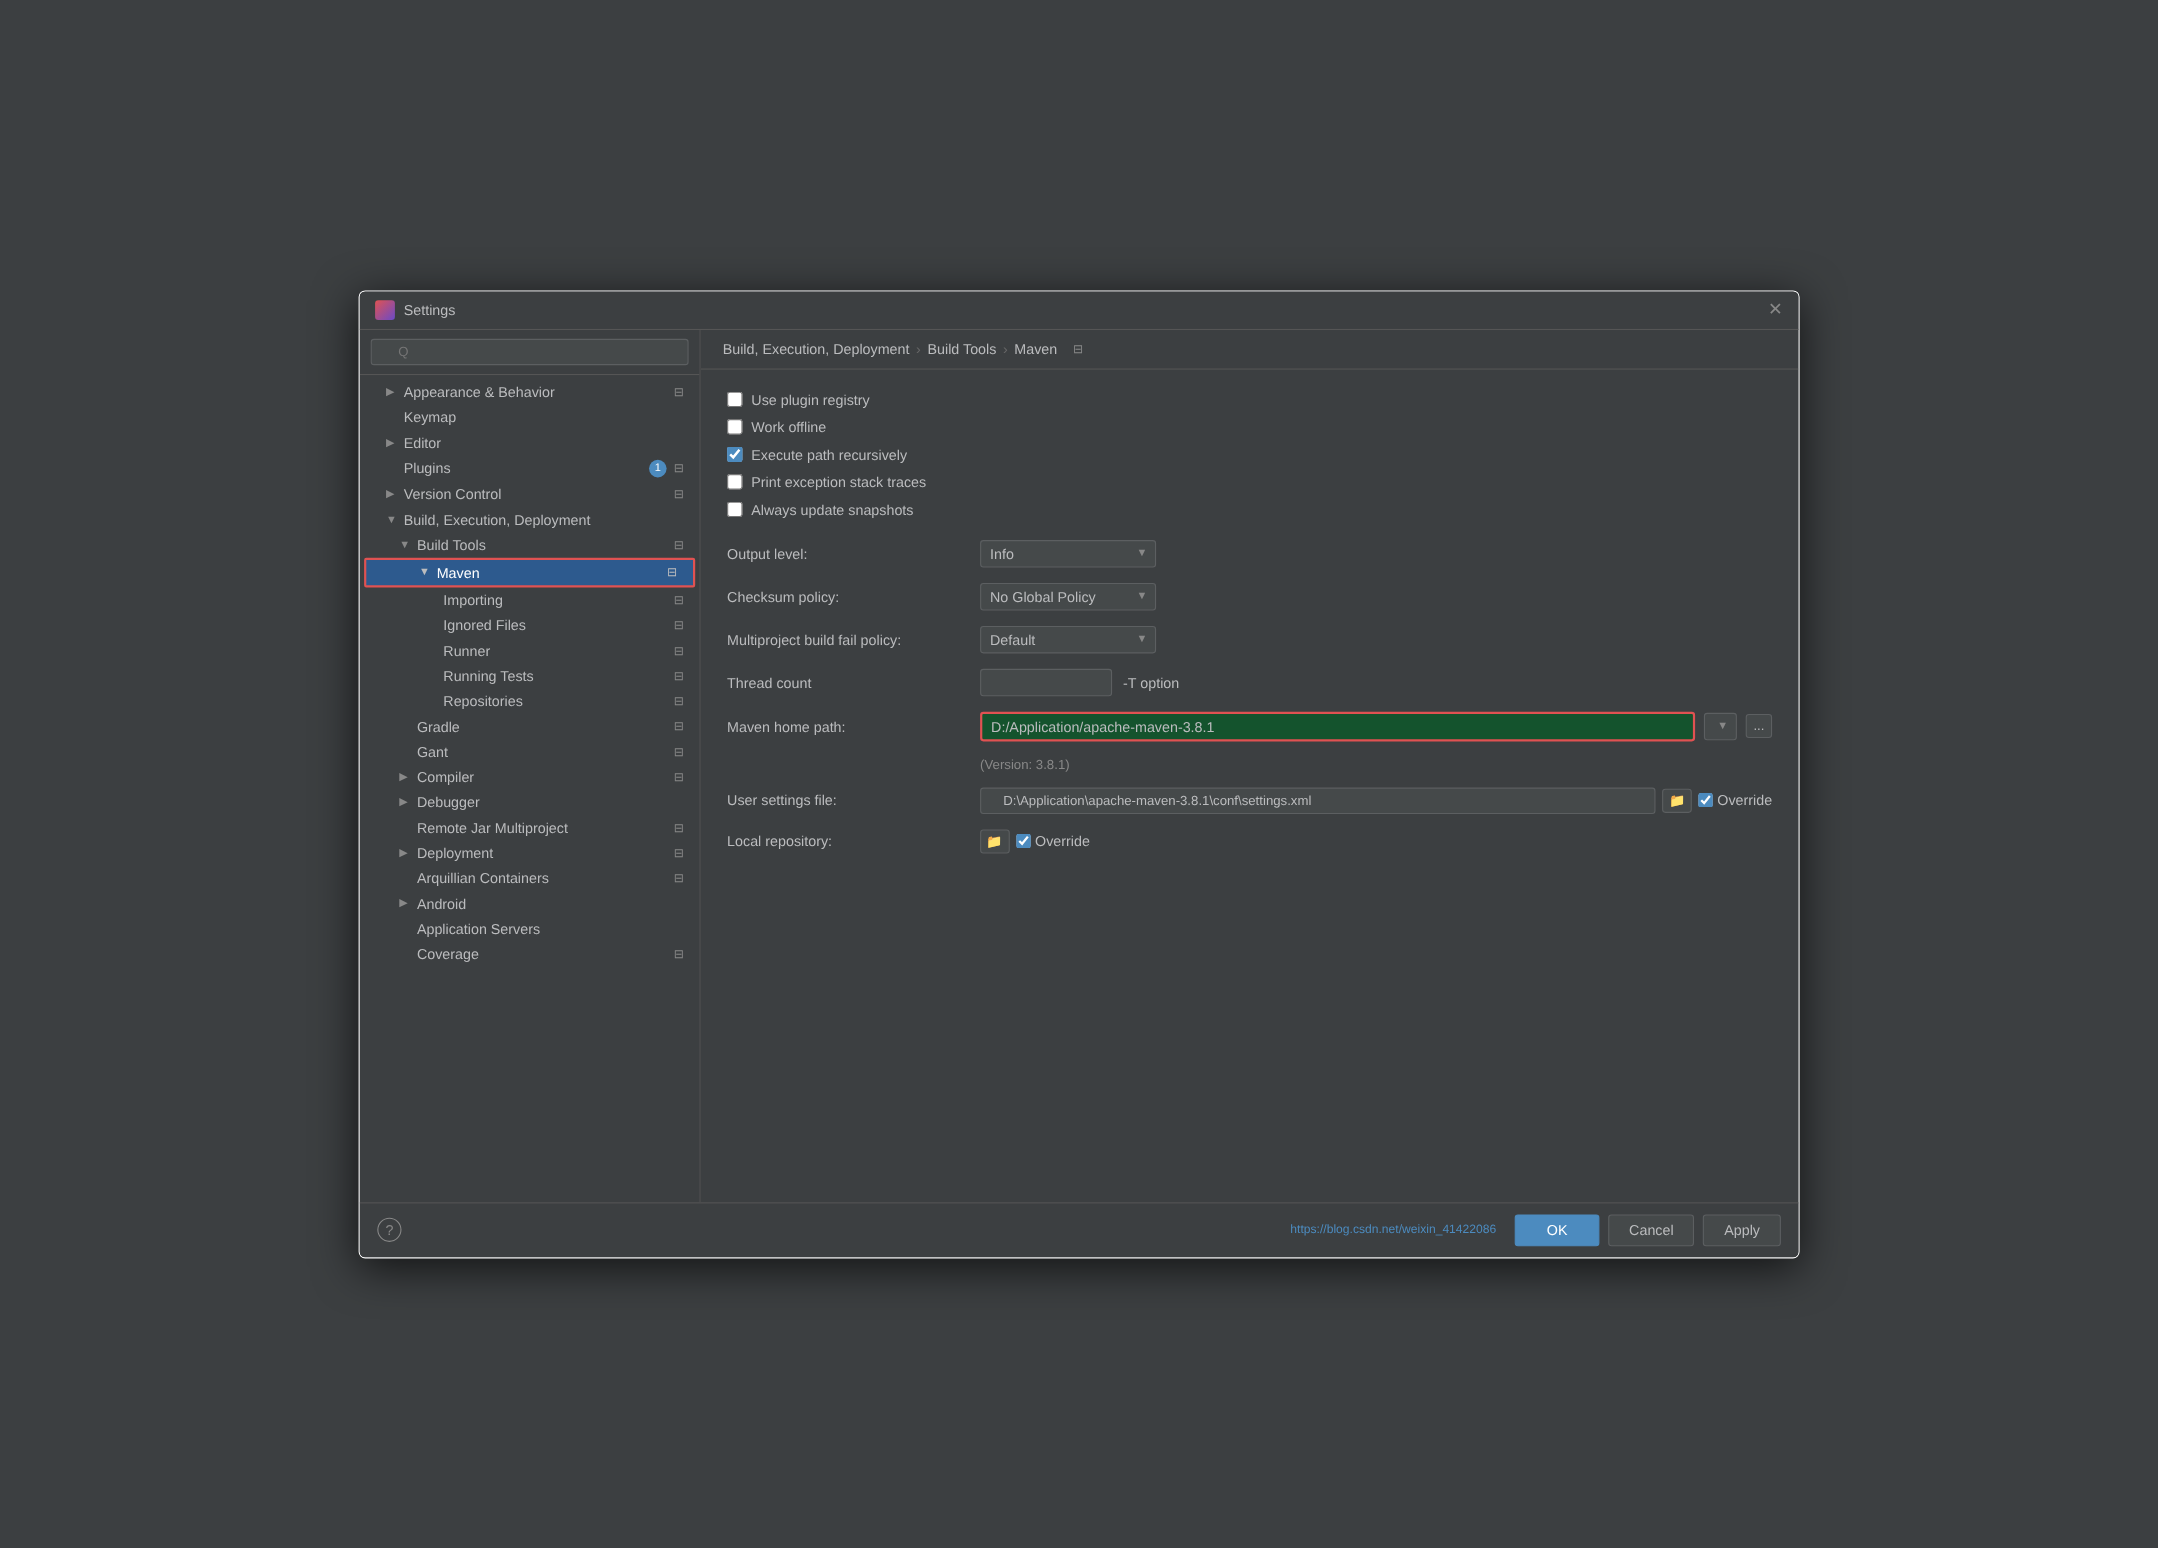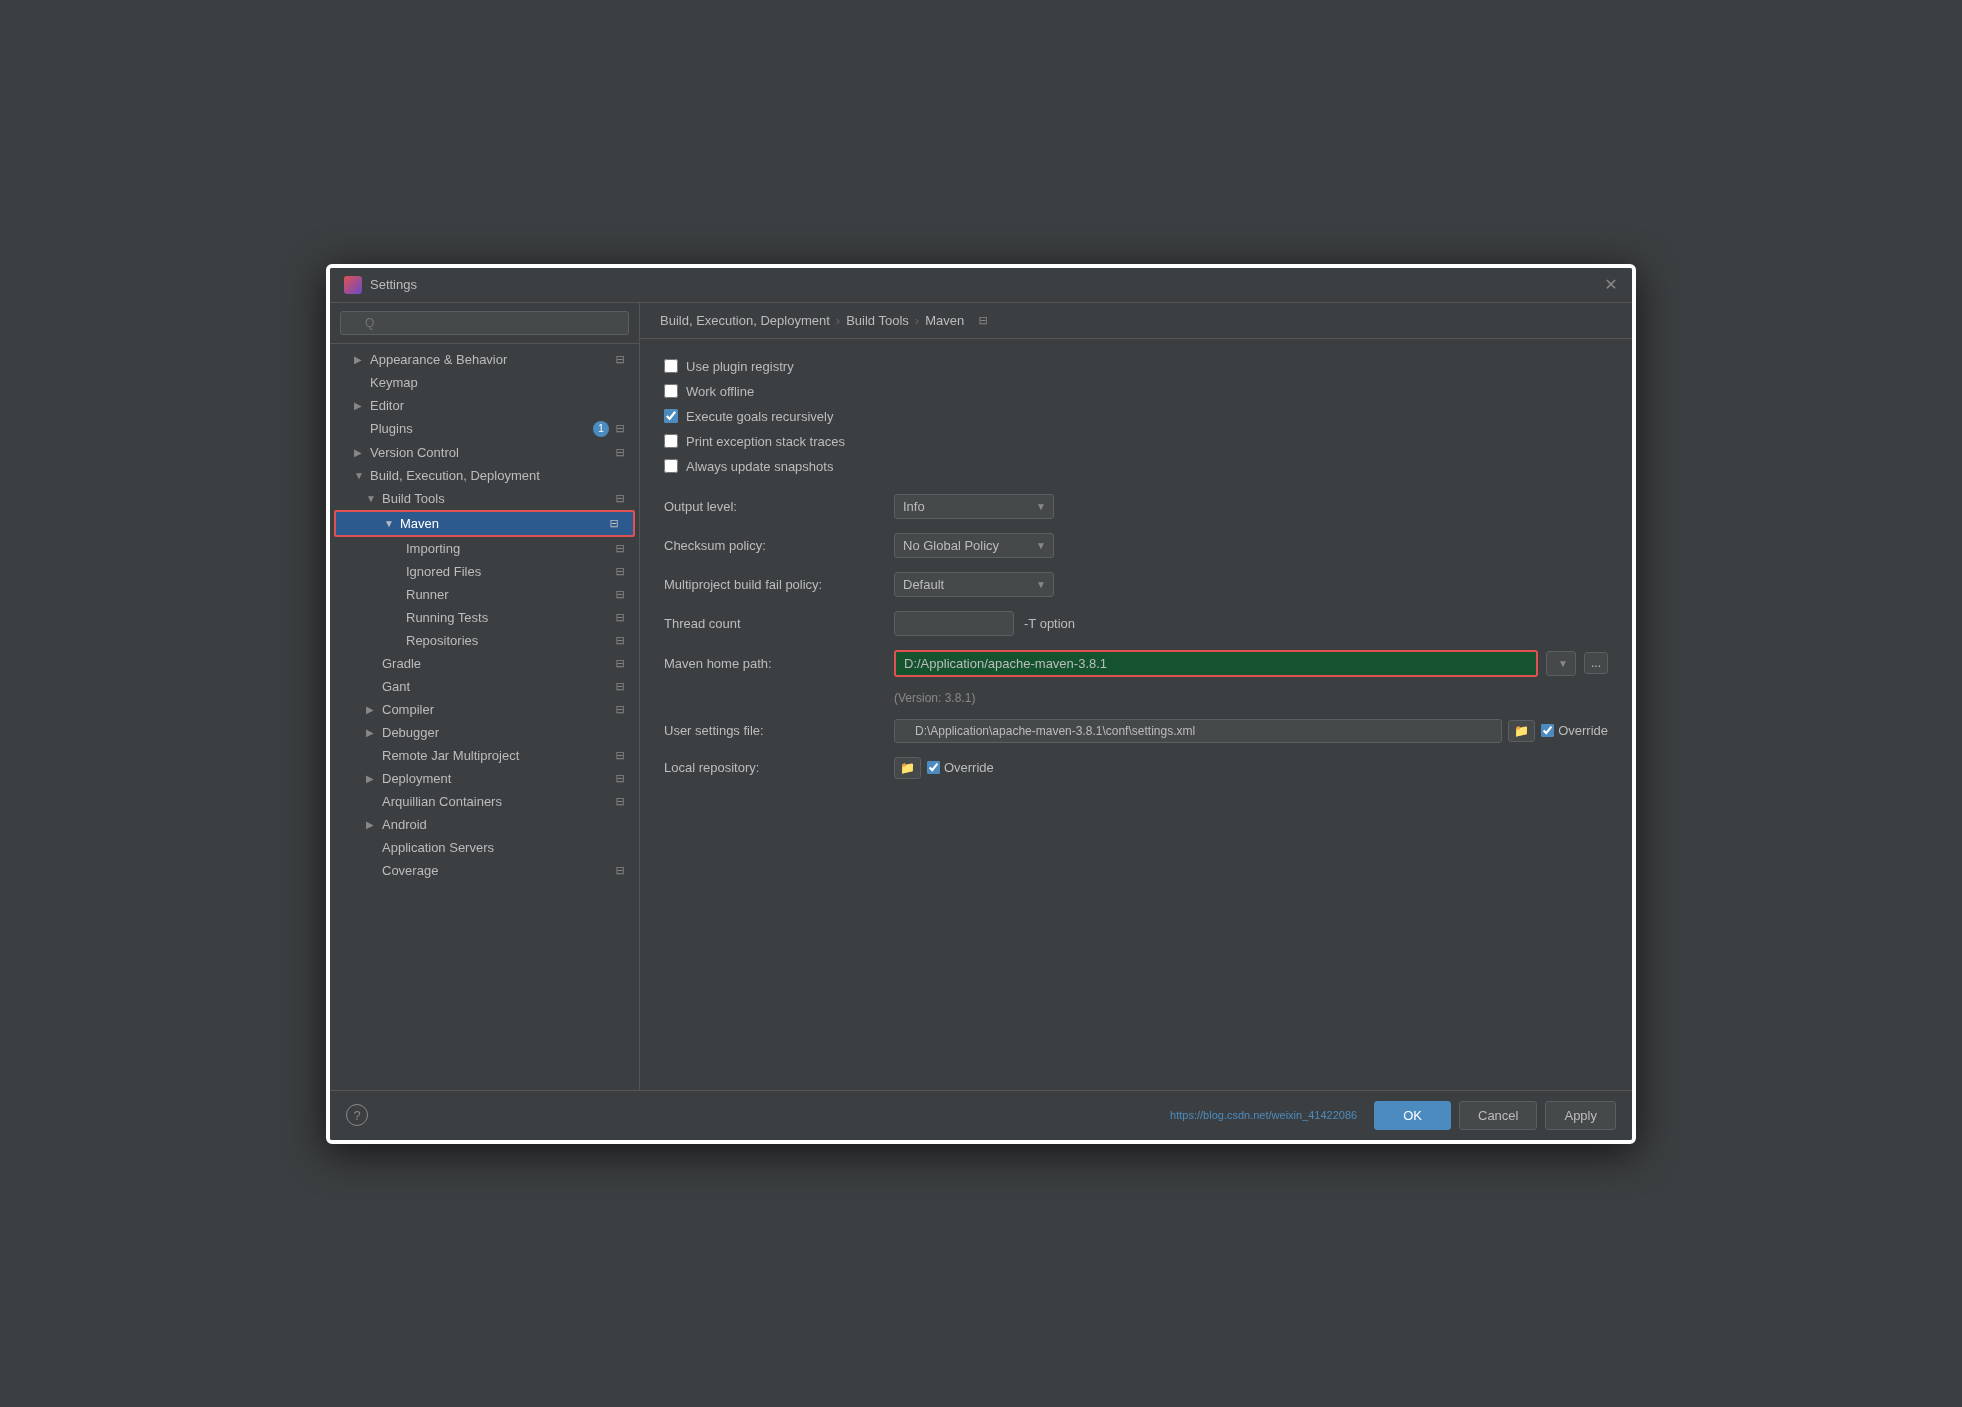--- a/index.html
+++ b/index.html
@@ -10,21 +10,21 @@
       color: #bbbcbe;
       display: flex;
       justify-content: center;
       align-items: center;
       min-height: 100vh;
     }
     .dialog {
       width: 1310px;
       height: 880px;
       background: #3c3f41;
-      border: 4px solid #ffffff;
+      border: 1px solid #ffffff;
       border-radius: 6px;
       display: flex;
       flex-direction: column;
       box-shadow: 0 8px 40px rgba(0,0,0,0.7);
       overflow: hidden;
     }
     .title-bar {
       background: #3c3f41;
       display: flex;
       align-items: center;
@@ -548,21 +548,21 @@
         <div class="checkbox-row">
           <input type="checkbox" id="use-plugin" style="">
           <label class="checkbox-label" for="use-plugin">Use plugin registry</label>
         </div>
         <div class="checkbox-row">
           <input type="checkbox" id="work-offline" style="">
           <label class="checkbox-label" for="work-offline">Work offline</label>
         </div>
         <div class="checkbox-row">
           <input type="checkbox" id="execute-goals" checked="" style="">
-          <label class="checkbox-label" for="execute-goals">Execute goals recursively</label>
+          <label class="checkbox-label" for="execute-goals">Execute path recursively</label>
         </div>
         <div class="checkbox-row">
           <input type="checkbox" id="print-exception" style="">
           <label class="checkbox-label" for="print-exception">Print exception stack traces</label>
         </div>
         <div class="checkbox-row">
           <input type="checkbox" id="always-update" style="">
           <label class="checkbox-label" for="always-update">Always update snapshots</label>
         </div>
 

